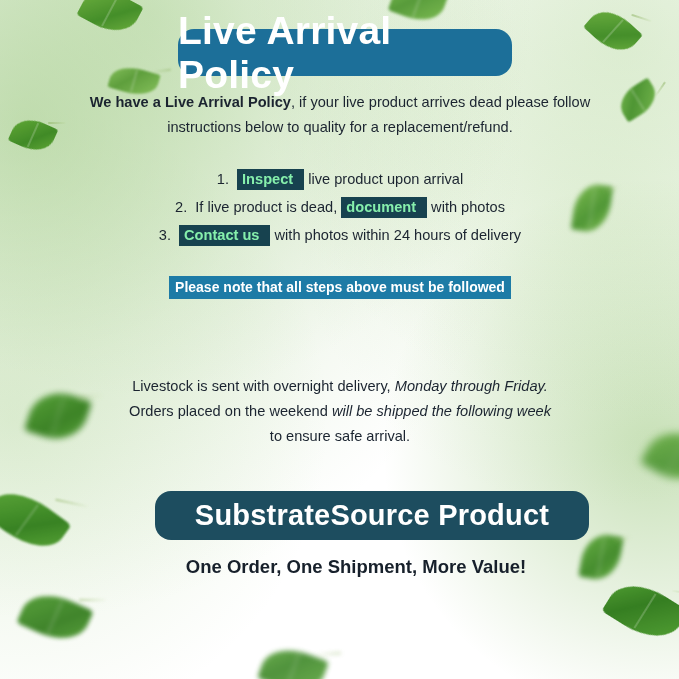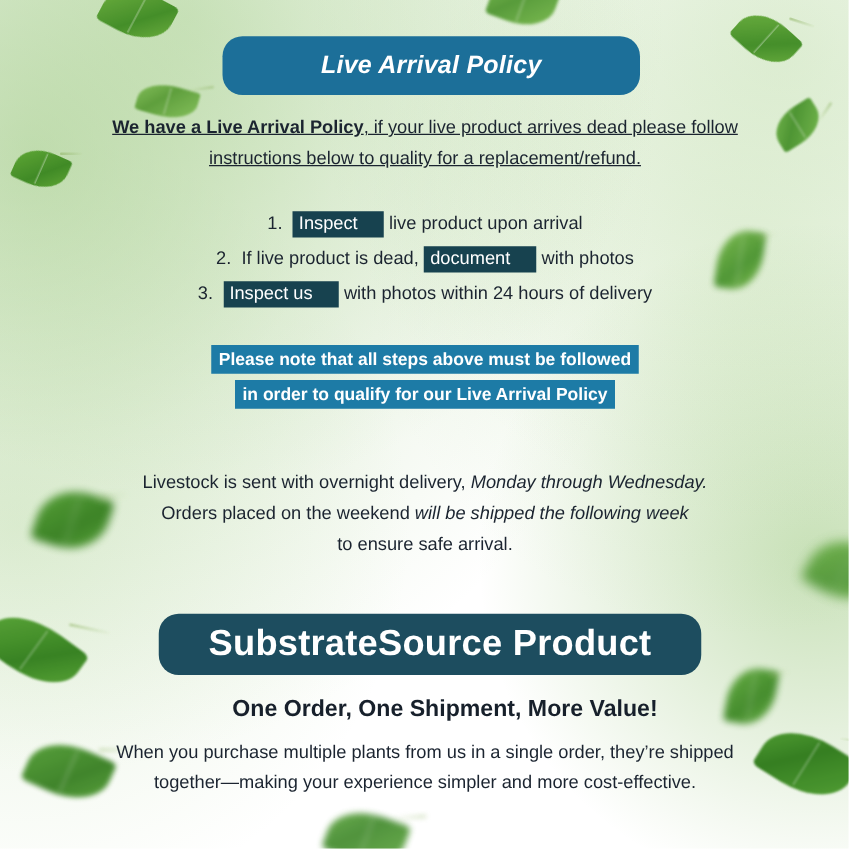--- a/index.html
+++ b/index.html
@@ -63,22 +63,21 @@
     font-weight: bold;
     letter-spacing: 0.2px;
     box-sizing: border-box;
   }
   #banner-live {
     left: 178px;
     top: 29px;
     width: 334px;
     height: 47px;
     border-radius: 16px 16px 16px 16px;
-    font-size: 20px;
-    font-style: italic;
+    font-size: 39px;
   }
   #banner-product {
     left: 127px;
     top: 491px;
     width: 434px;
     height: 49px;
     border-radius: 16px;
     font-size: 29px;
   }
 
@@ -87,21 +86,21 @@
     position: absolute;
     text-align: center;
     color: #1b2430;
     font-size: 14.6px;
     line-height: 1.72;
     font-weight: 400;
   }
   .para b { font-weight: 700; }
   .para i { font-style: italic; }
 
-  #intro-para { left: 66px; top: 90px; width: 548px; text-decoration: underline; }
+  #intro-para { left: 66px; top: 90px; width: 548px; }
   #livestock-para { left: 86px; top: 374px; width: 508px; }
   #bottom-para { left: 72px; top: 590px; width: 536px; line-height: 1.66; }
 
   #subheading {
     position: absolute;
     left: 88px;
     top: 556px;
     width: 536px;
     text-align: center;
     font-size: 18.5px;
@@ -116,23 +115,23 @@
     top: 165px;
     width: 560px;
     text-align: center;
     font-size: 14.6px;
     color: #1b2430;
     line-height: 1.93;
   }
   .step { white-space: nowrap; }
   .step .num { margin-right: 4px; }
   .hl-dark {
-    color: #ffffff;
-    font-weight: normal;
-    padding: 2px 21px 3px 5px;
+    color: #86efac;
+    font-weight: bold;
+    padding: 2px 11px 3px 5px;
     box-decoration-break: clone;
     -webkit-box-decoration-break: clone;
   }
 
   
   #note {
     position: absolute;
     left: 60px;
     top: 273px;
     width: 560px;
@@ -213,37 +212,35 @@
     <span>Live Arrival Policy</span>
   </div>
 
   <div class="para" id="intro-para">
     <b>We have a Live Arrival Policy</b><span>, if your live product arrives dead please follow instructions below to quality for a replacement/refund.</span>
   </div>
 
   <div id="steps">
       <div class="step"><span class="num">1.</span> <span class="hl-dark" style="background: rgb(23, 66, 79);">Inspect</span><span> live product upon arrival</span></div>
       <div class="step"><span class="num">2.</span><span> If live product is dead, </span><span class="hl-dark" style="background: rgb(23, 66, 79); margin-top: 16px;">document</span><span> with photos</span></div>
-      <div class="step"><span class="num">3.</span> <span class="hl-dark" style="background: rgb(23, 66, 79);">Inspect us</span><span> with photos within 24 hours of delivery</span></div>
+      <div class="step"><span class="num">3.</span> <span class="hl-dark" style="background: rgb(23, 66, 79);">Contact us</span><span> with photos within 24 hours of delivery</span></div>
     </div>
 
   <div id="note">
       <div><span class="hl-blue" style="background: rgb(29, 123, 166);">Please note that all steps above must be followed</span></div>
-      <div><span class="hl-blue" style="background: rgb(29, 123, 166);">in order to qualify for our Live Arrival Policy</span></div>
     </div>
 
   <div class="para" id="livestock-para">
     <span>Livestock is sent with overnight delivery,</span>
-    <i>Monday through Wednesday.</i><br>
+    <i>Monday through Friday.</i><br>
     <span>Orders placed on the weekend</span>
     <i>will be shipped the following week</i><br>
     <span>to ensure safe arrival.</span>
   </div>
 
-  <div class="banner" id="banner-product" style="background: rgb(29, 77, 95);">
+  <div class="banner" id="banner-product" style="background: rgb(29, 77, 95); margin-left: 28px;">
     <span>SubstrateSource Product</span>
   </div>
 
   <div id="subheading">One Order, One Shipment, More Value!</div>
 
-  <div class="para" id="bottom-para">When you purchase multiple plants from us in a single order, they’re shipped together—making your experience simpler and more cost-effective.</div>
 
 </div>
 
 </body></html>

